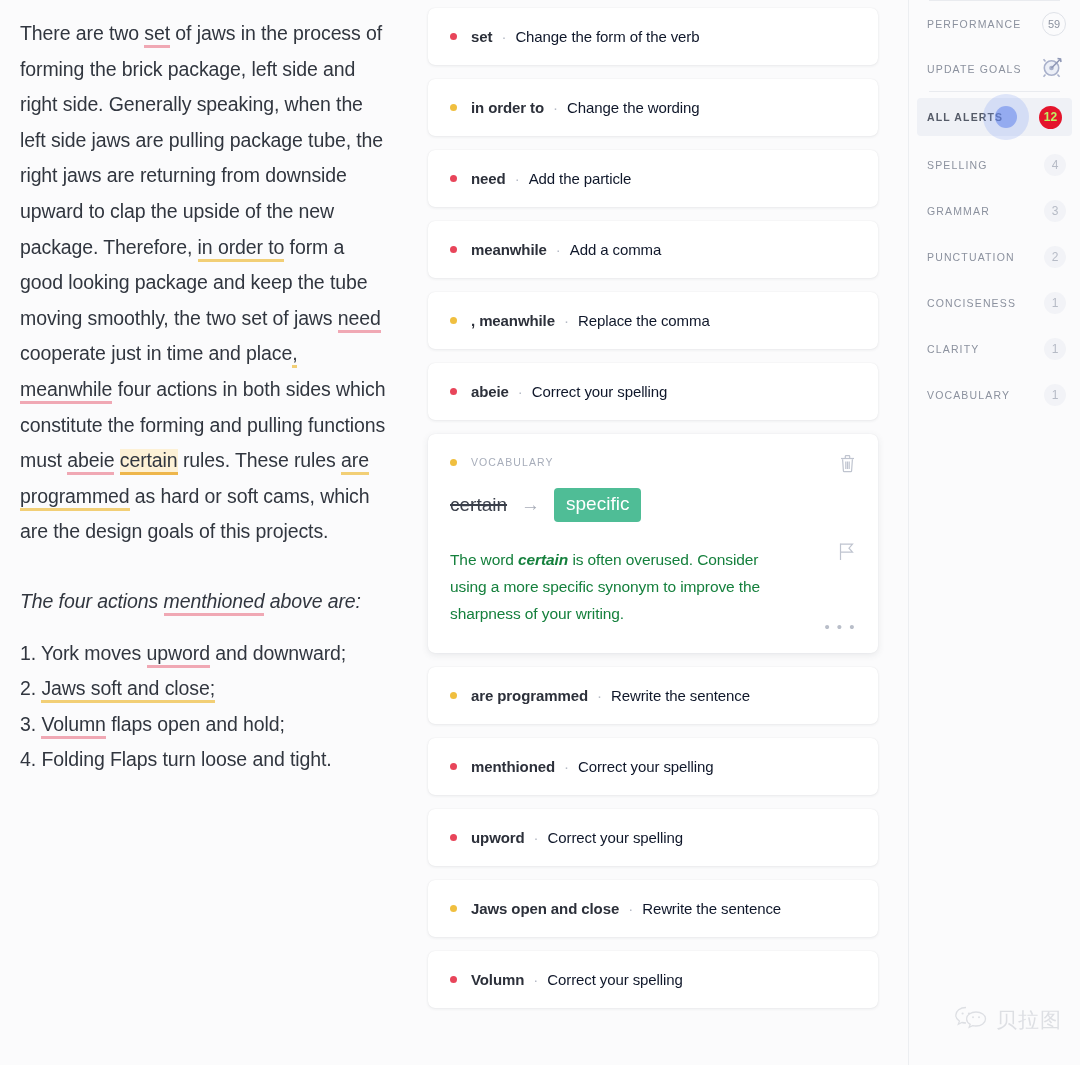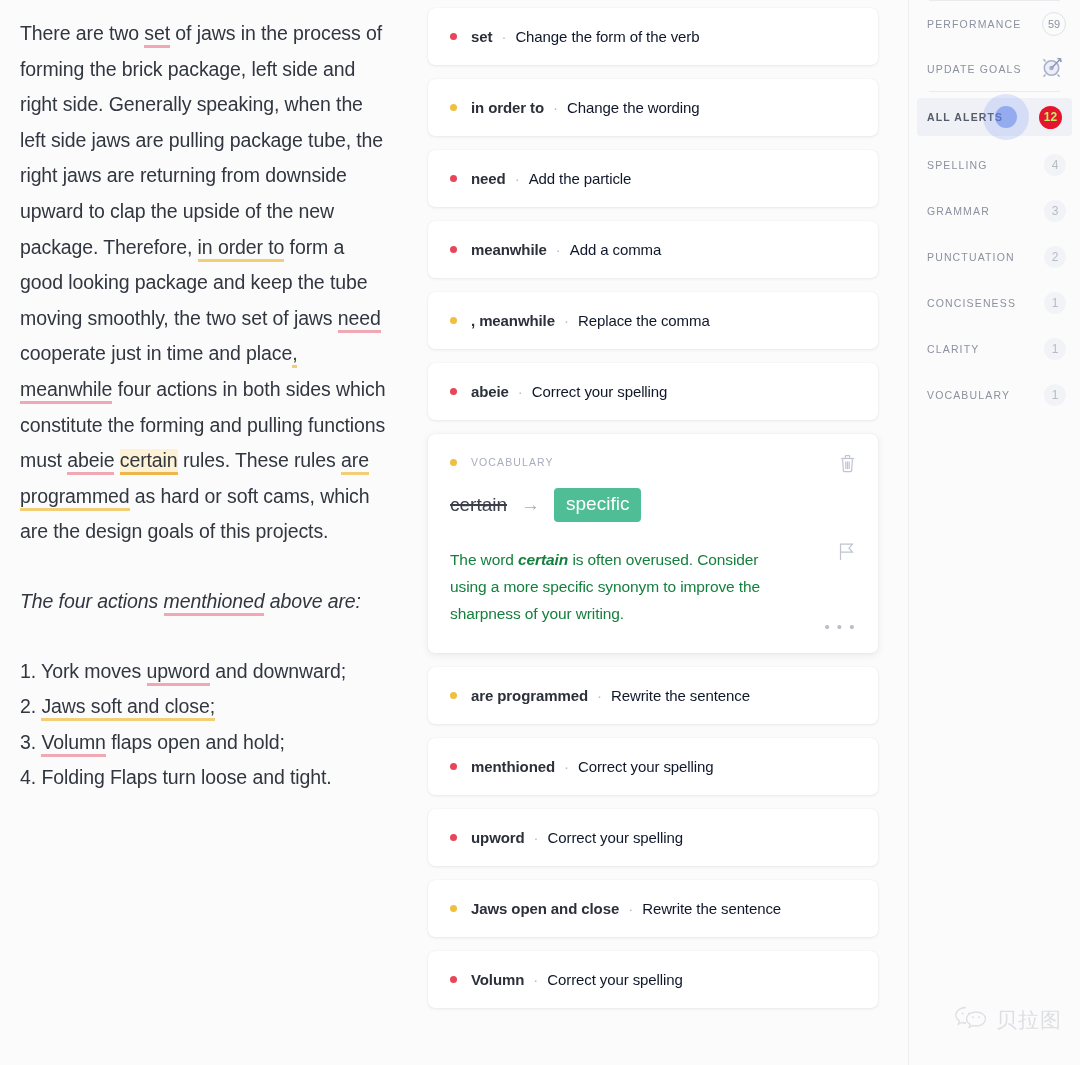--- a/index.html
+++ b/index.html
@@ -241,21 +241,21 @@
 </style>
 </head>
 <body>
 
 <div class="app">
 
   <div class="editor-pane">
     <div id="editor-body">
         <div class="doc-para"><span>There are two </span><span class="u-red">set</span><span> of jaws in the process of forming the brick package, left side and right side. Generally speaking, when the left side jaws are pulling package tube, the right jaws are returning from downside upward to clap the upside of the new package. Therefore, </span><span class="u-yellow">in order to</span><span> form a good looking package and keep the tube moving smoothly, the two set of jaws </span><span class="u-red">need</span><span> cooperate just in time and place</span><span class="u-yellow">,</span><span> </span><span class="u-red">meanwhile</span><span> four actions in both sides which constitute the forming and pulling functions must </span><span class="u-red">abeie</span><span> </span><span class="hl-yellow">certain</span><span> rules. These rules </span><span class="u-yellow">are programmed</span><span> as hard or soft cams, which are the design goals of this projects.</span></div>
         <div class="doc-para tight"><span>The four actions </span><span class="u-red">menthioned</span><span> above are:</span></div>
-        <div class="doc-list" style="margin-top: 34px;">
+        <div class="doc-list" style="margin-top: 16px;">
           <div class="doc-line"><span>1. York moves </span><span class="u-red">upword</span><span> and downward;</span></div>
           <div class="doc-line"><span>2. </span><span class="u-yellow">Jaws soft and close;</span></div>
           <div class="doc-line"><span>3. </span><span class="u-red">Volumn</span><span> flaps open and hold;</span></div>
           <div class="doc-line"><span>4. Folding Flaps turn loose and tight.</span></div>
         </div>
       </div>
   </div>
 
   <div class="cards-pane">
     <div id="cards-top">

